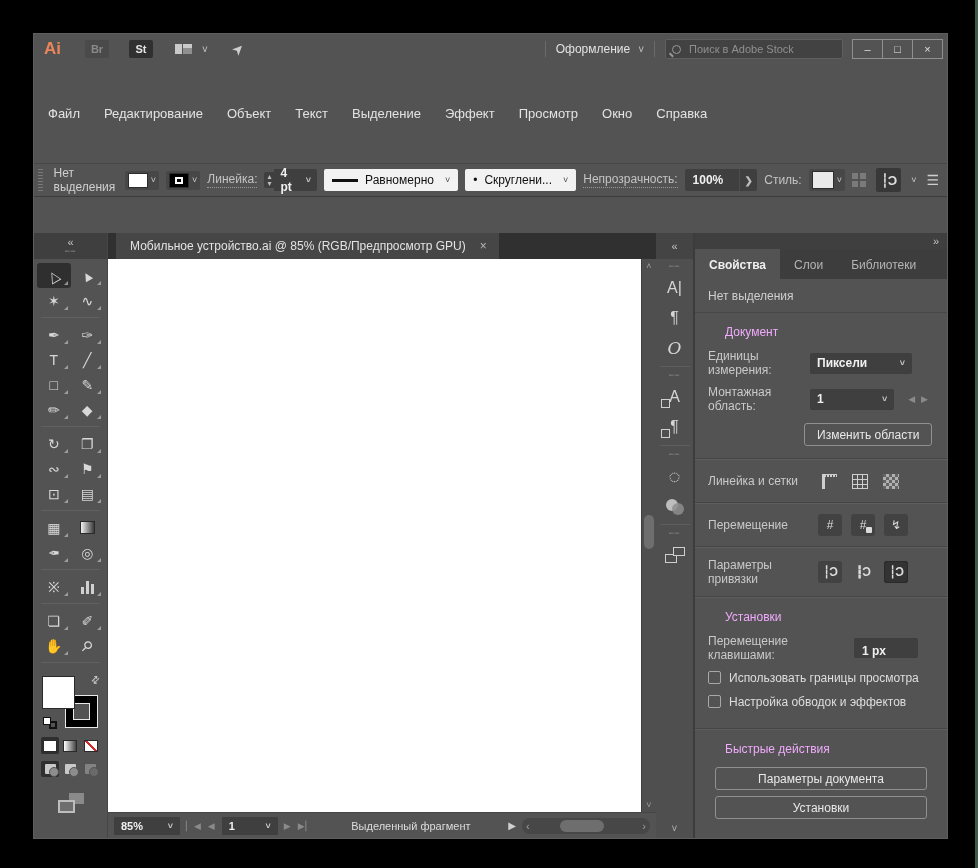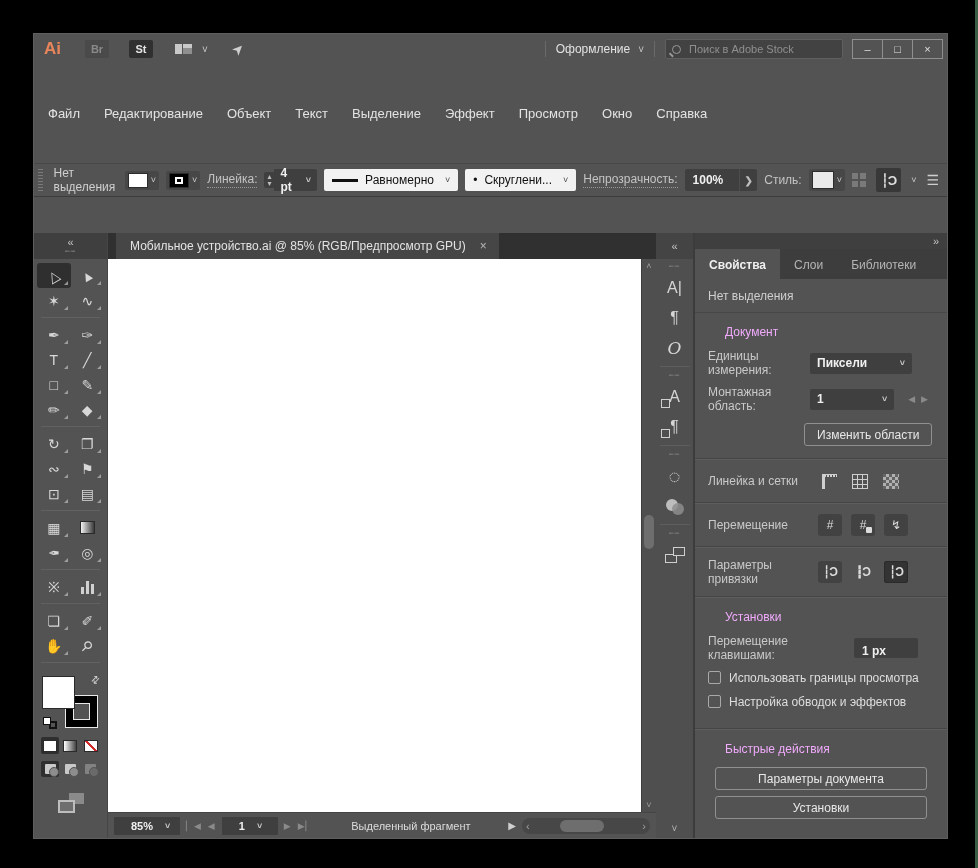--- a/index.html
+++ b/index.html
@@ -125,21 +125,21 @@
   .canvaswrap{flex:1;position:relative;min-height:0;background:#fff;}
   .vscroll{position:absolute;right:0;top:0;bottom:0;width:15px;background:#4f4f4f;border-left:1px solid #3e3e3e;
     display:flex;flex-direction:column;align-items:center;}
   .vscroll .arr{color:#9f9f9f;font-size:9px;height:14px;line-height:14px;}
   .vscroll .trough{flex:1;width:100%;position:relative;}
   .vthumb{position:absolute;left:2px;right:2px;top:46%;height:34px;background:#6e6e6e;border-radius:6px;}
   .vscroll .arrbot{margin-top:auto;}
   
   .statusrow{height:26px;background:#535353;border-top:1px solid #454545;display:flex;align-items:center;gap:6px;
     padding:0 6px;font-size:11px;flex:0 0 auto;}
-  .sfield{background:#3f3f3f;height:18px;display:flex;align-items:center;gap:12px;padding:0 17px;color:#f0f0f0;font-weight:bold;border-radius:1px;}
+  .sfield{background:#3f3f3f;height:18px;display:flex;align-items:center;gap:12px;padding:0 7px;color:#f0f0f0;font-weight:bold;border-radius:1px;}
   .navarr{color:#8a8a8a;font-size:9px;letter-spacing:1px;}
   .statustext{flex:1;text-align:center;color:#dcdcdc;}
   .hscroll{display:flex;align-items:center;gap:4px;width:128px;height:16px;background:#474747;border-radius:8px;padding:0 4px;}
   .hthumb{flex:0 0 44px;height:12px;background:#6e6e6e;border-radius:6px;margin-left:26px;}
   .hs-arr{color:#9f9f9f;font-size:11px;}
 
   
   .dockcol{width:38px;background:#4f4f4f;border-right:1px solid #3c3c3c;display:flex;flex-direction:column;}
   .dockicons{display:flex;flex-direction:column;align-items:center;padding-top:2px;flex:1;}
   .dicon{position:relative;height:30px;width:30px;display:flex;align-items:center;justify-content:center;color:#d5d5d5;font-size:16px;}

